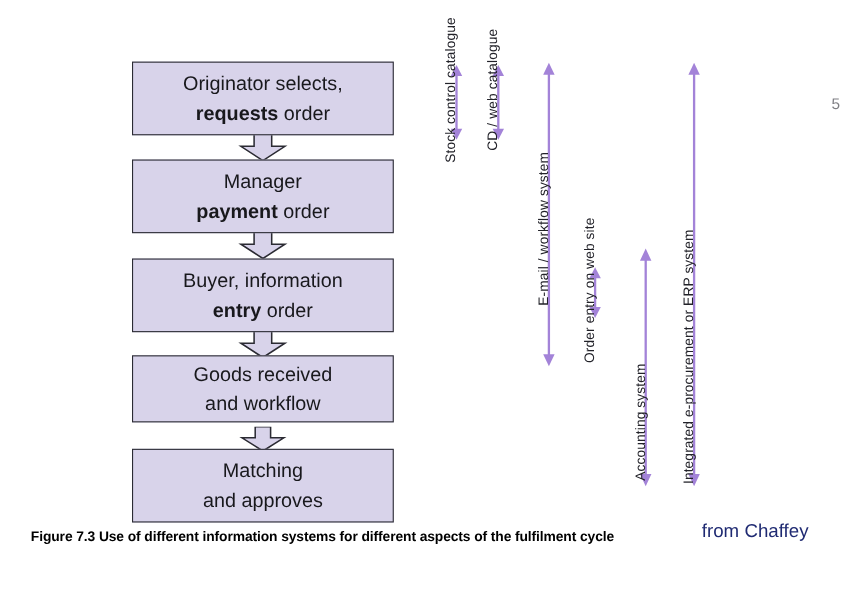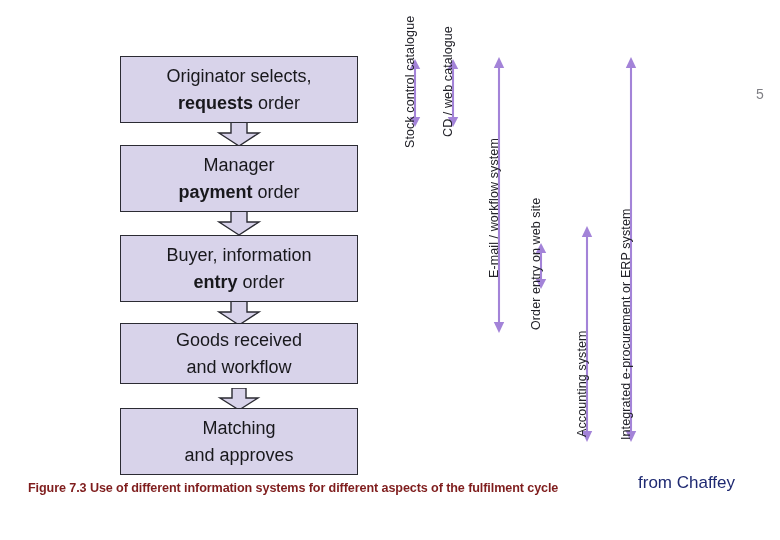--- a/index.html
+++ b/index.html
@@ -69,21 +69,21 @@
     z-index: 4;
   }
 
   
   #figure-caption {
     position: absolute;
     left: 28px;
     top: 481px;
     font-size: 12.6px;
     font-weight: bold;
-    color: #7f1d1d;
+    color: #000000;
     letter-spacing: -0.1px;
     white-space: nowrap;
   }
 
   
   #attribution {
     position: absolute;
     left: 638px;
     top: 473px;
     font-size: 17px;

